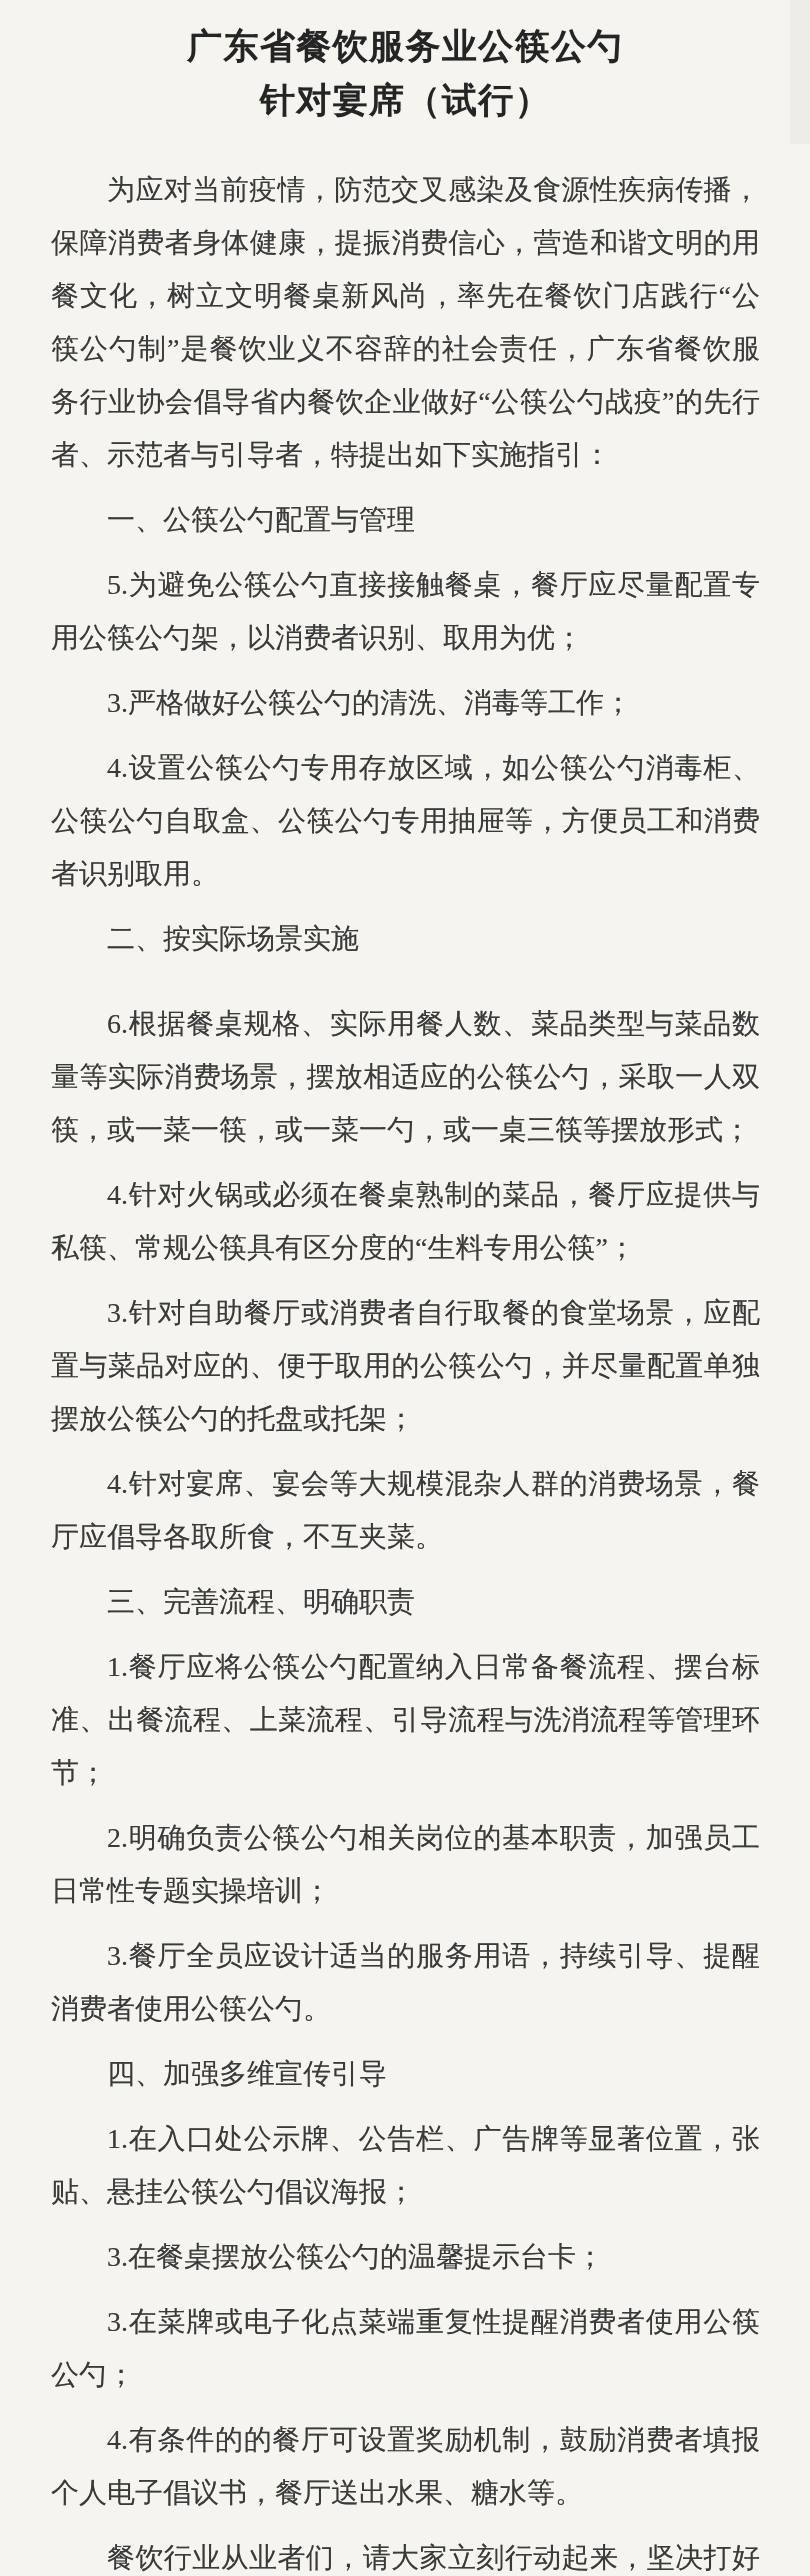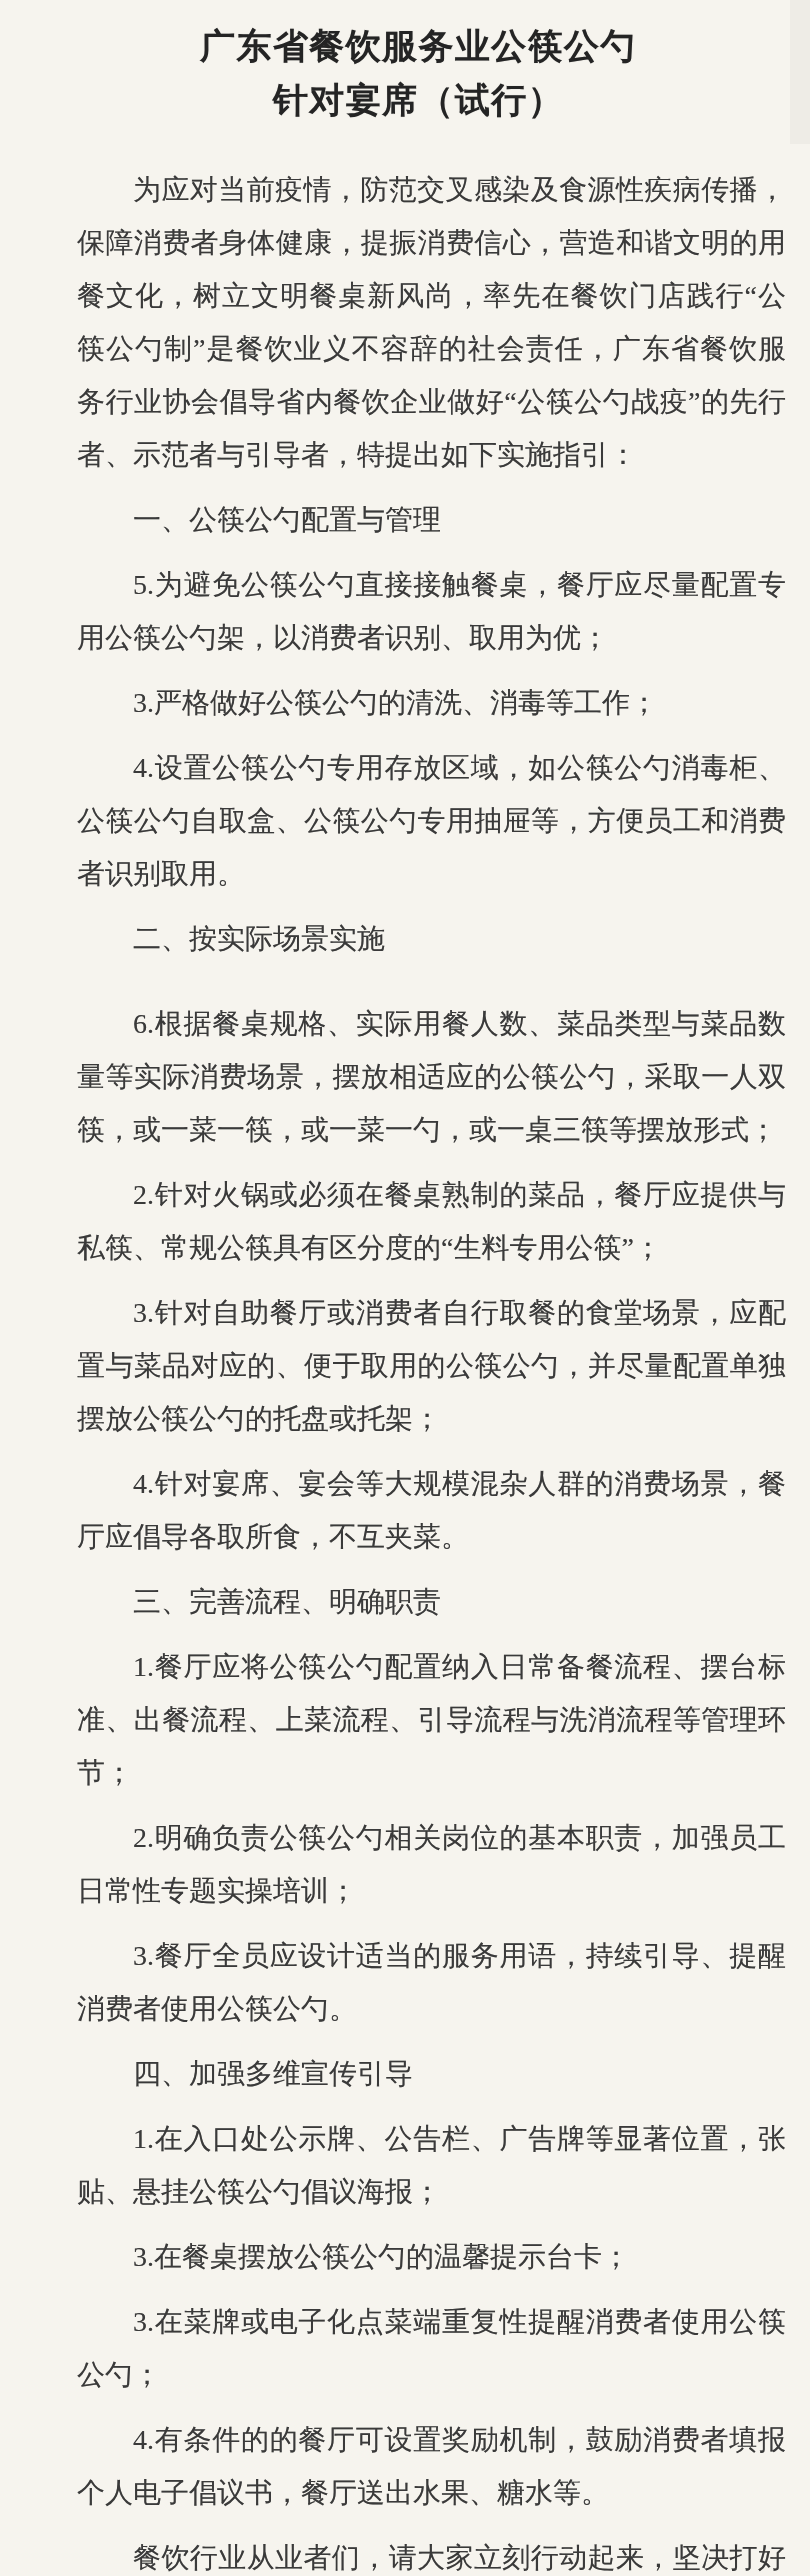--- a/index.html
+++ b/index.html
@@ -14,21 +14,20 @@
     background: var(--paper);
   }
   .page {
     position: relative;
     width: 811px;
     height: 2576px;
     margin: 0 auto;
     background: var(--paper);
     overflow: hidden;
     font-family: "Liberation Serif", "DejaVu Serif", serif;
-    padding-left: 26px;
   }
   
   .scan-shade {
     position: absolute;
     top: 0;
     right: 0;
     width: 21px;
     height: 144px;
     background: rgba(60, 60, 60, 0.045);
     pointer-events: none;
@@ -74,21 +73,21 @@
   <div class="body-text">
     <p class="para">为应对当前疫情，防范交叉感染及食源性疾病传播，保障消费者身体健康，提振消费信心，营造和谐文明的用餐文化，树立文明餐桌新风尚，率先在餐饮门店践行“公筷公勺制”是餐饮业义不容辞的社会责任，广东省餐饮服务行业协会倡导省内餐饮企业做好“公筷公勺战疫”的先行者、示范者与引导者，特提出如下实施指引：</p>
 
     <p class="para">一、公筷公勺配置与管理</p>
     <p class="para">5.为避免公筷公勺直接接触餐桌，餐厅应尽量配置专用公筷公勺架，以消费者识别、取用为优；</p>
     <p class="para">3.严格做好公筷公勺的清洗、消毒等工作；</p>
     <p class="para">4.设置公筷公勺专用存放区域，如公筷公勺消毒柜、公筷公勺自取盒、公筷公勺专用抽屉等，方便员工和消费者识别取用。</p>
 
     <p class="para">二、按实际场景实施</p>
     <p class="para extra-gap">6.根据餐桌规格、实际用餐人数、菜品类型与菜品数量等实际消费场景，摆放相适应的公筷公勺，采取一人双筷，或一菜一筷，或一菜一勺，或一桌三筷等摆放形式；</p>
-    <p class="para">2.针对火锅或必须在餐桌熟制的菜品，餐厅应提供与私筷、常规公筷具有区分度的“生料专用公筷”；</p>
+    <p class="para">4.针对火锅或必须在餐桌熟制的菜品，餐厅应提供与私筷、常规公筷具有区分度的“生料专用公筷”；</p>
     <p class="para">3.针对自助餐厅或消费者自行取餐的食堂场景，应配置与菜品对应的、便于取用的公筷公勺，并尽量配置单独摆放公筷公勺的托盘或托架；</p>
     <p class="para">4.针对宴席、宴会等大规模混杂人群的消费场景，餐厅应倡导各取所食，不互夹菜。</p>
 
     <p class="para">三、完善流程、明确职责</p>
     <p class="para">1.餐厅应将公筷公勺配置纳入日常备餐流程、摆台标准、出餐流程、上菜流程、引导流程与洗消流程等管理环节；</p>
     <p class="para">2.明确负责公筷公勺相关岗位的基本职责，加强员工日常性专题实操培训；</p>
     <p class="para">3.餐厅全员应设计适当的服务用语，持续引导、提醒消费者使用公筷公勺。</p>
 
     <p class="para">四、加强多维宣传引导</p>
     <p class="para">1.在入口处公示牌、公告栏、广告牌等显著位置，张贴、悬挂公筷公勺倡议海报；</p>

